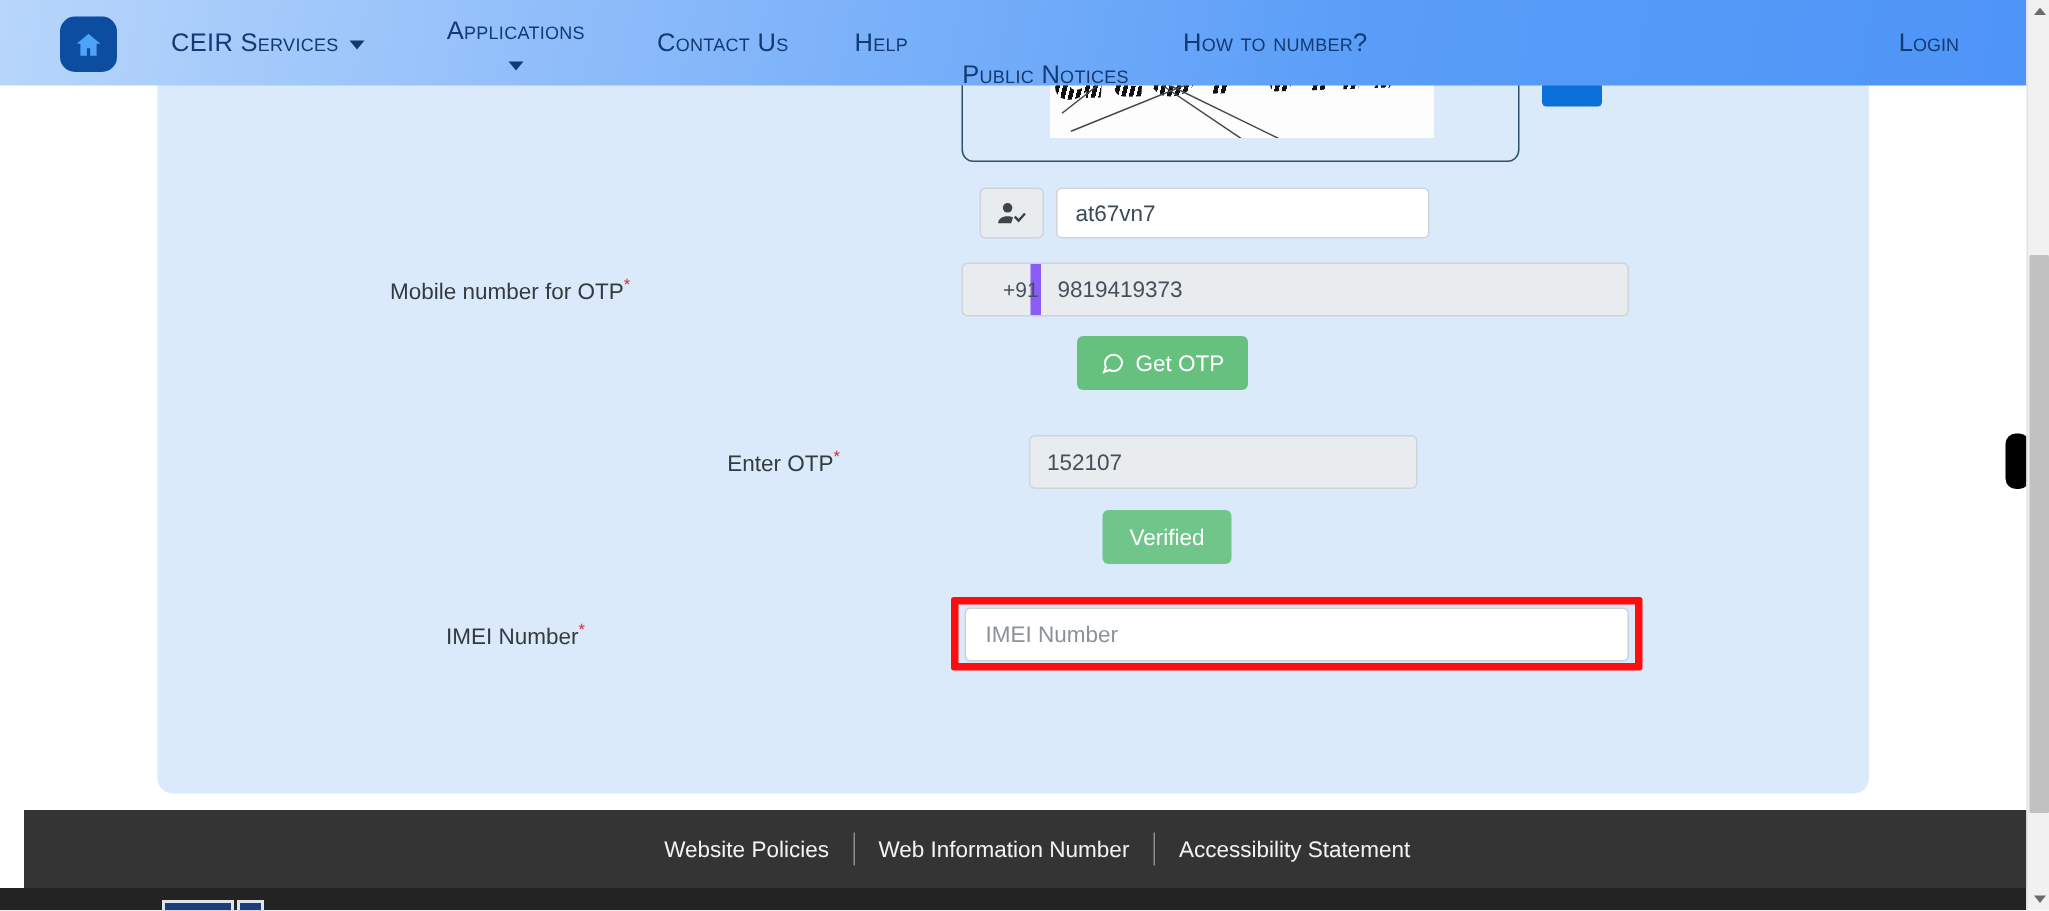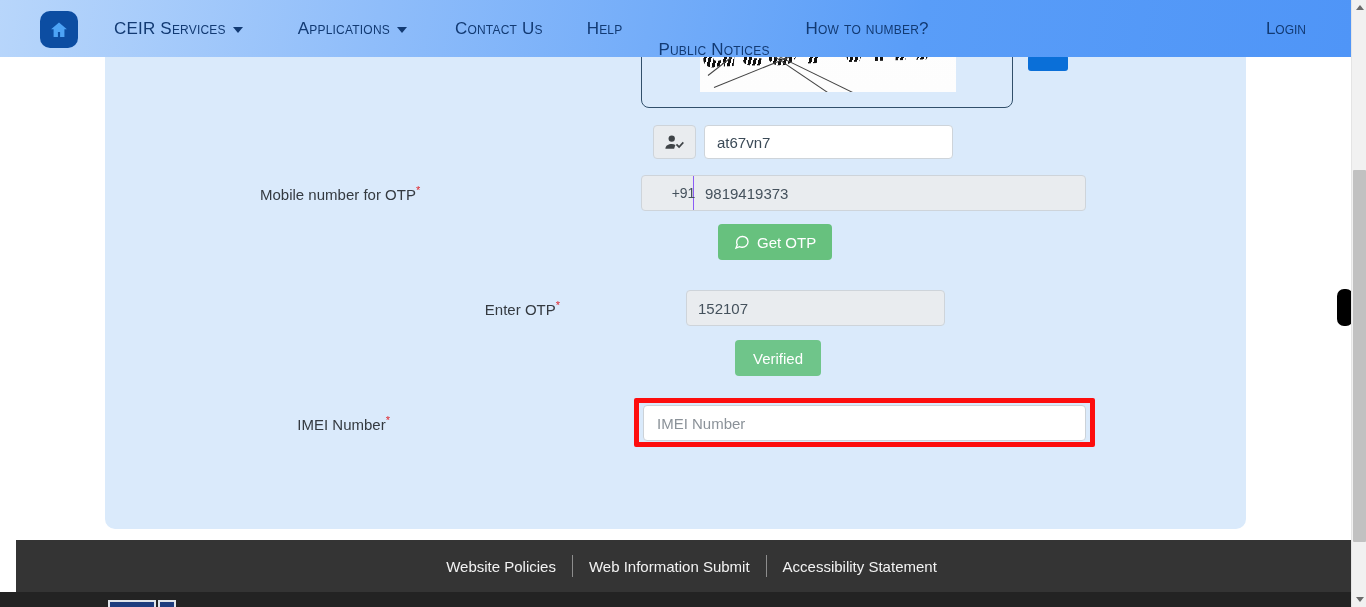--- a/index.html
+++ b/index.html
@@ -143,21 +143,21 @@
     font-size: 15px;
     color: #44515c;
     height: 36px;
   }
   .prefix {
     width: 52px;
     height: 100%;
     display: flex;
     align-items: center;
     justify-content: center;
-    border-right: 1px solid #8b5cf6;
+    border-right: 7px solid #8b5cf6;
     font-size: 14px;
     color: #44515c;
     padding-left: 32px;
   }
   .field-value { padding-left: 11px; }
 
   .btn {
     position: absolute;
     display: inline-flex;
     align-items: center;
@@ -442,21 +442,21 @@
             <path d="M12 3L2.5 11h3v9.5h5.2v-6h2.6v6h5.2V11h3z"></path>
           </svg>
         </span>
       </div>
 
       <div class="navlinks">
         <div class="navlink" style="margin-right:55px;">
           <span>CEIR Services</span>
           <span class="caret"></span>
         </div>
-        <div class="navlink" style="margin-right:48px;">
+        <div class="navlink" style="margin-right:48px;flex-direction:column;">
           <span>Applications</span>
           <span class="caret"></span>
         </div>
         <div class="navlink" style="margin-right:44px;">
           <span>Contact Us</span>
         </div>
         <div class="navlink" style="margin-right:36px;">
           <span>Help</span>
         </div>
         <div class="navlink" style="margin-right:36px;margin-top:42px;">
@@ -466,21 +466,21 @@
           <span>How to number?</span>
         </div>
       </div>
 
       <div class="navlogin">Login</div>
     </div>
 
     <div class="footer">
       <a>Website Policies</a>
       <div class="fdiv"></div>
-      <a>Web Information Submit</a>
+      <a>Web Information Number</a>
       <div class="fdiv"></div>
       <a>Accessibility Statement</a>
     </div>
     <div class="footer-bottom"></div>
     <div class="footer-logo"></div>
     <div class="footer-logo-2"></div>
 
     <div class="side-tab"></div>
   </div>
 

